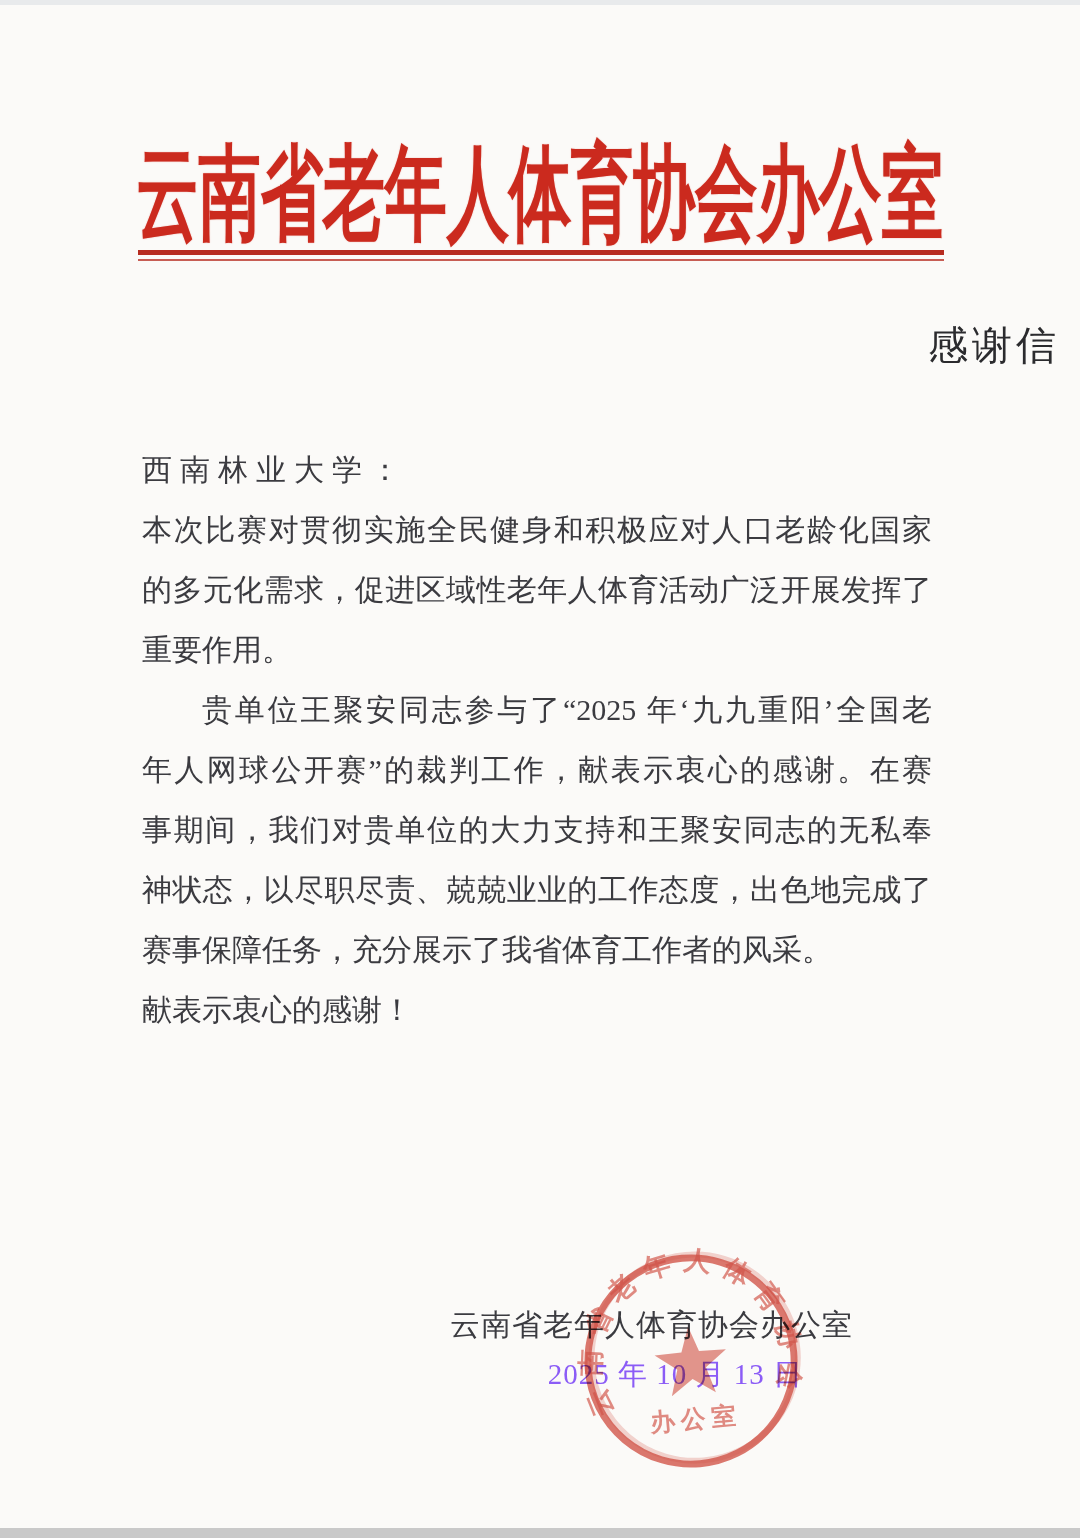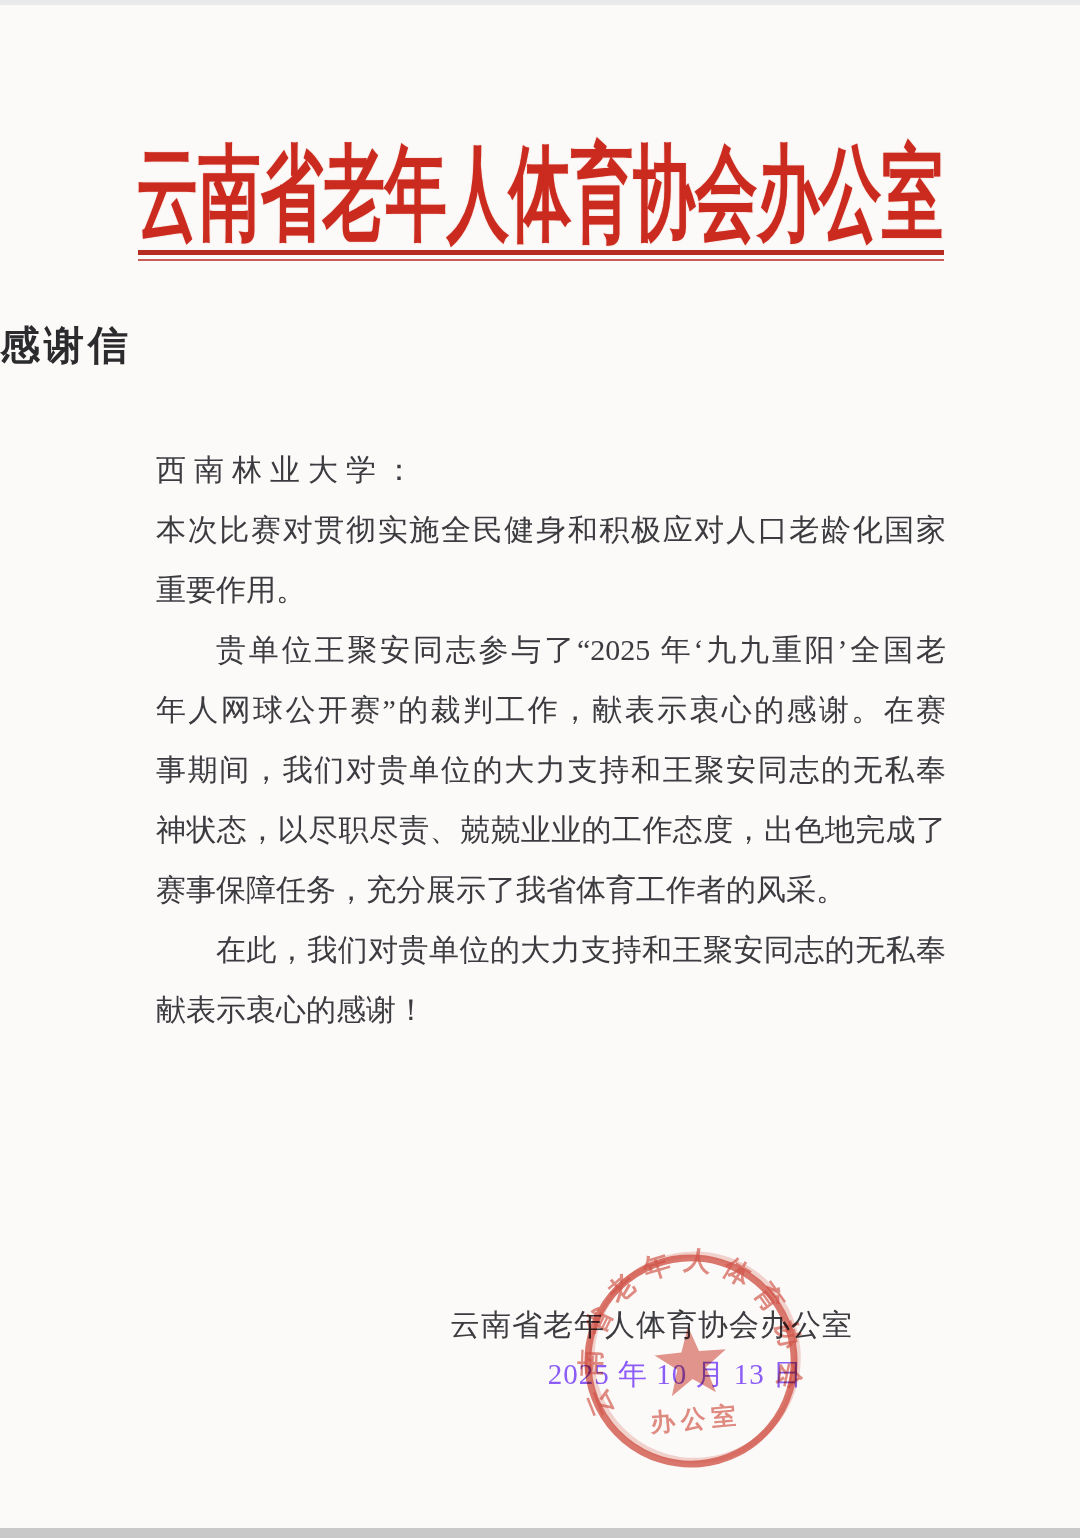--- a/index.html
+++ b/index.html
@@ -28,28 +28,28 @@
     letter-spacing:0px;
     white-space:nowrap;
     text-shadow:0 0 1px rgba(203,42,30,.45);
   }
   .rule-thick{position:absolute;top:250px;left:138px;width:806px;height:5px;background:#b72c20;}
   .rule-thin{position:absolute;top:259px;left:138px;width:806px;height:2px;background:#c75d54;}
 
   
   .doc-title{
     position:absolute;top:324px;left:0;width:1060px;
-    text-align:left;
-    font-size:40px;line-height:44px;font-weight:bold;
+    text-align:right;
+    font-size:40px;line-height:44px;font-weight:normal;
     letter-spacing:4px;color:#2b2b2e;
   }
 
   
   .body-block{
-    position:absolute;top:440px;left:156px;width:790px;
+    position:absolute;top:440px;left:142px;width:790px;
     font-size:30px;color:#3b3b40;
   }
   .bl{height:60px;line-height:60px;white-space:nowrap;overflow:visible;}
   .j{text-align:justify;text-align-last:justify;}
   .indent{text-indent:2em;}
   .greeting{letter-spacing:8px;}
 
   
   .sig-org{
     position:absolute;top:1295px;right:227px;height:60px;line-height:60px;
@@ -78,27 +78,27 @@
     <span class="letterhead-text">云南省老年人体育协会办公室</span>
   </div>
   <div class="rule-thick"></div>
   <div class="rule-thin"></div>
 
   <div class="doc-title">感谢信</div>
 
   <div class="body-block">
     <div class="bl greeting">西南林业大学：</div>
     <div class="bl j">本次比赛对贯彻实施全民健身和积极应对人口老龄化国家</div>
+    <div class="bl j">的多元化需求，促进区域性老年人体育活动广泛开展发挥了</div>
     <div class="bl">重要作用。</div>
     <div class="bl j indent">贵单位王聚安同志参与了“2025 年‘九九重阳’全国老</div>
     <div class="bl j">年人网球公开赛”的裁判工作，献表示衷心的感谢。在赛</div>
     <div class="bl j">事期间，我们对贵单位的大力支持和王聚安同志的无私奉</div>
     <div class="bl j">神状态，以尽职尽责、兢兢业业的工作态度，出色地完成了</div>
     <div class="bl">赛事保障任务，充分展示了我省体育工作者的风采。</div>
-    <div class="bl j indent">在此，我们对贵单位的大力支持和王聚安同志的无私奉</div>
     <div class="bl">献表示衷心的感谢！</div>
   </div>
 
   <div class="sig-org">云南省老年人体育协会办公室</div>
   <div class="sig-date">2025 年 10 月 13 日</div>
 
   <svg class="stamp" viewBox="0 0 230 230" xmlns="http://www.w3.org/2000/svg">
     <defs>
       <path id="arcpath" d="M 50,180 A 92,92 0 1 1 180,180" fill="none"></path>
     </defs>

